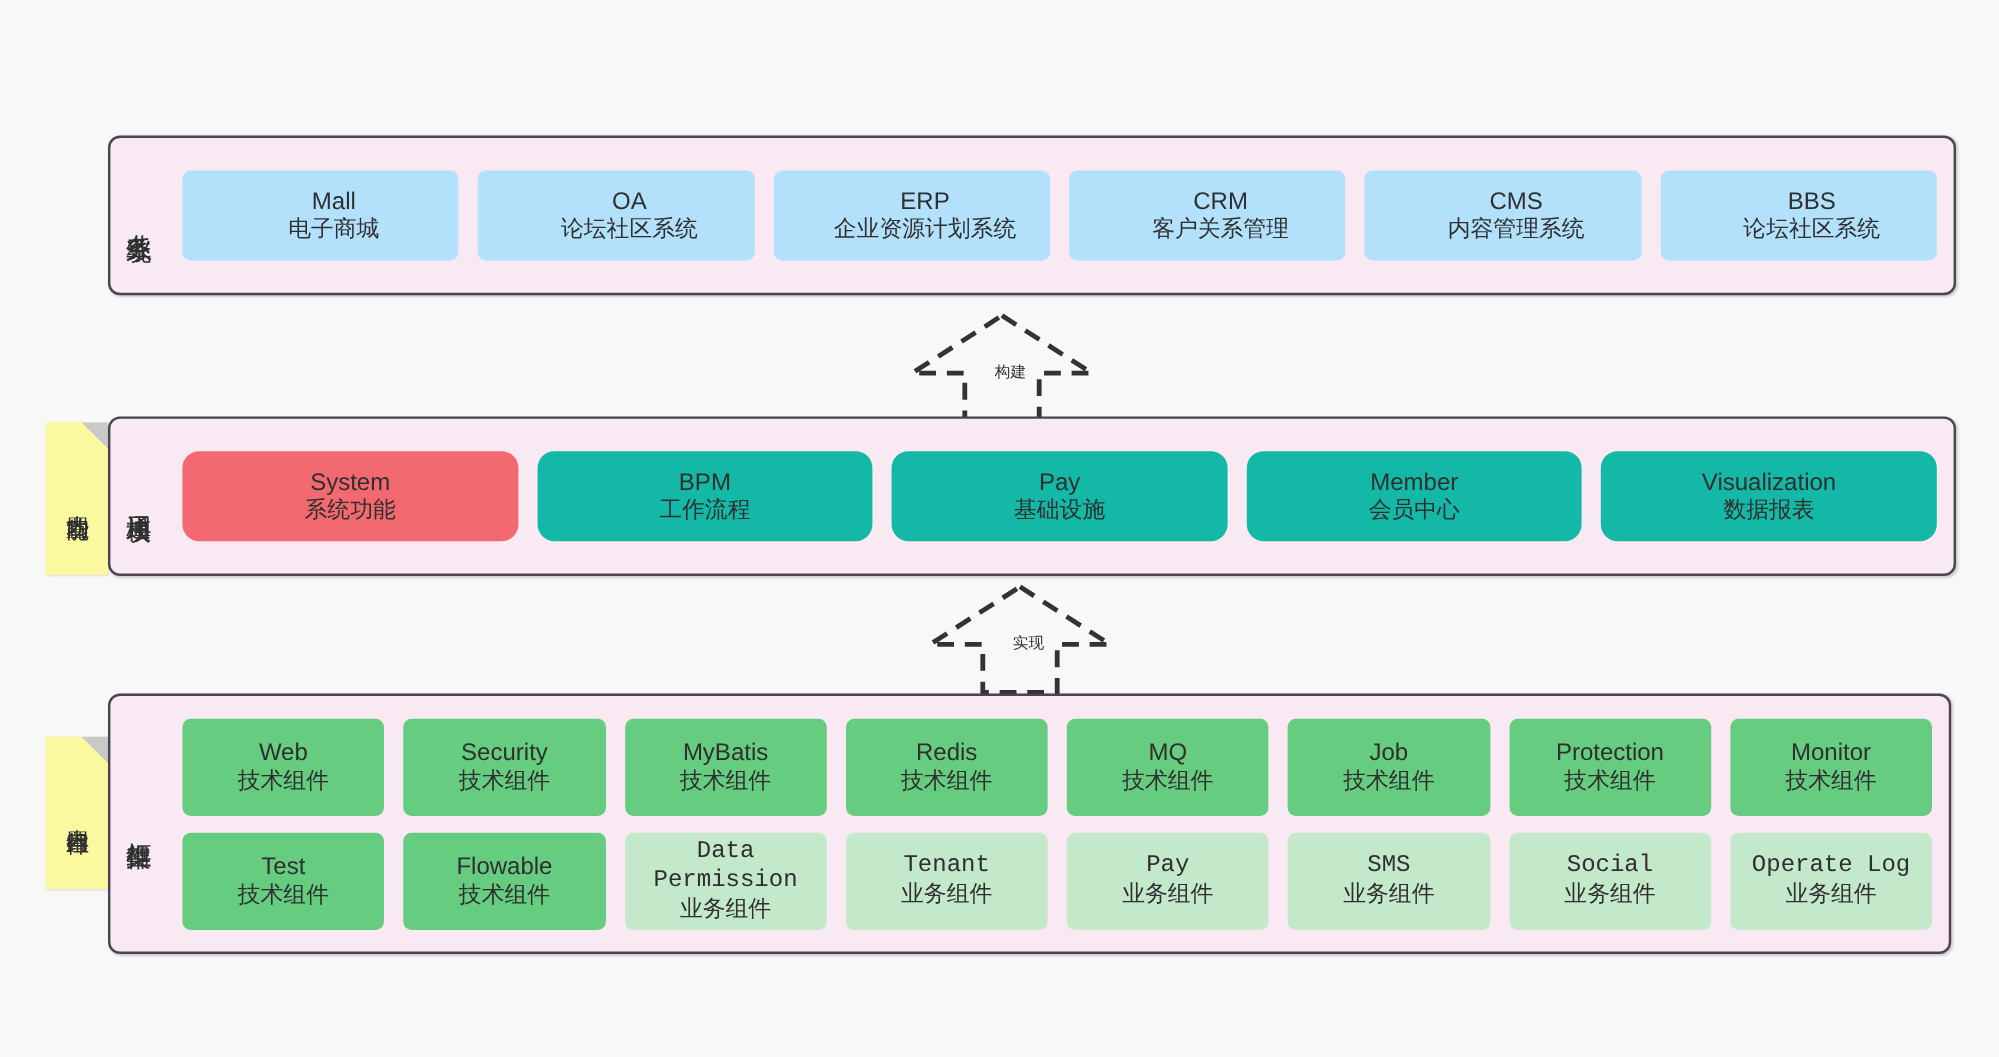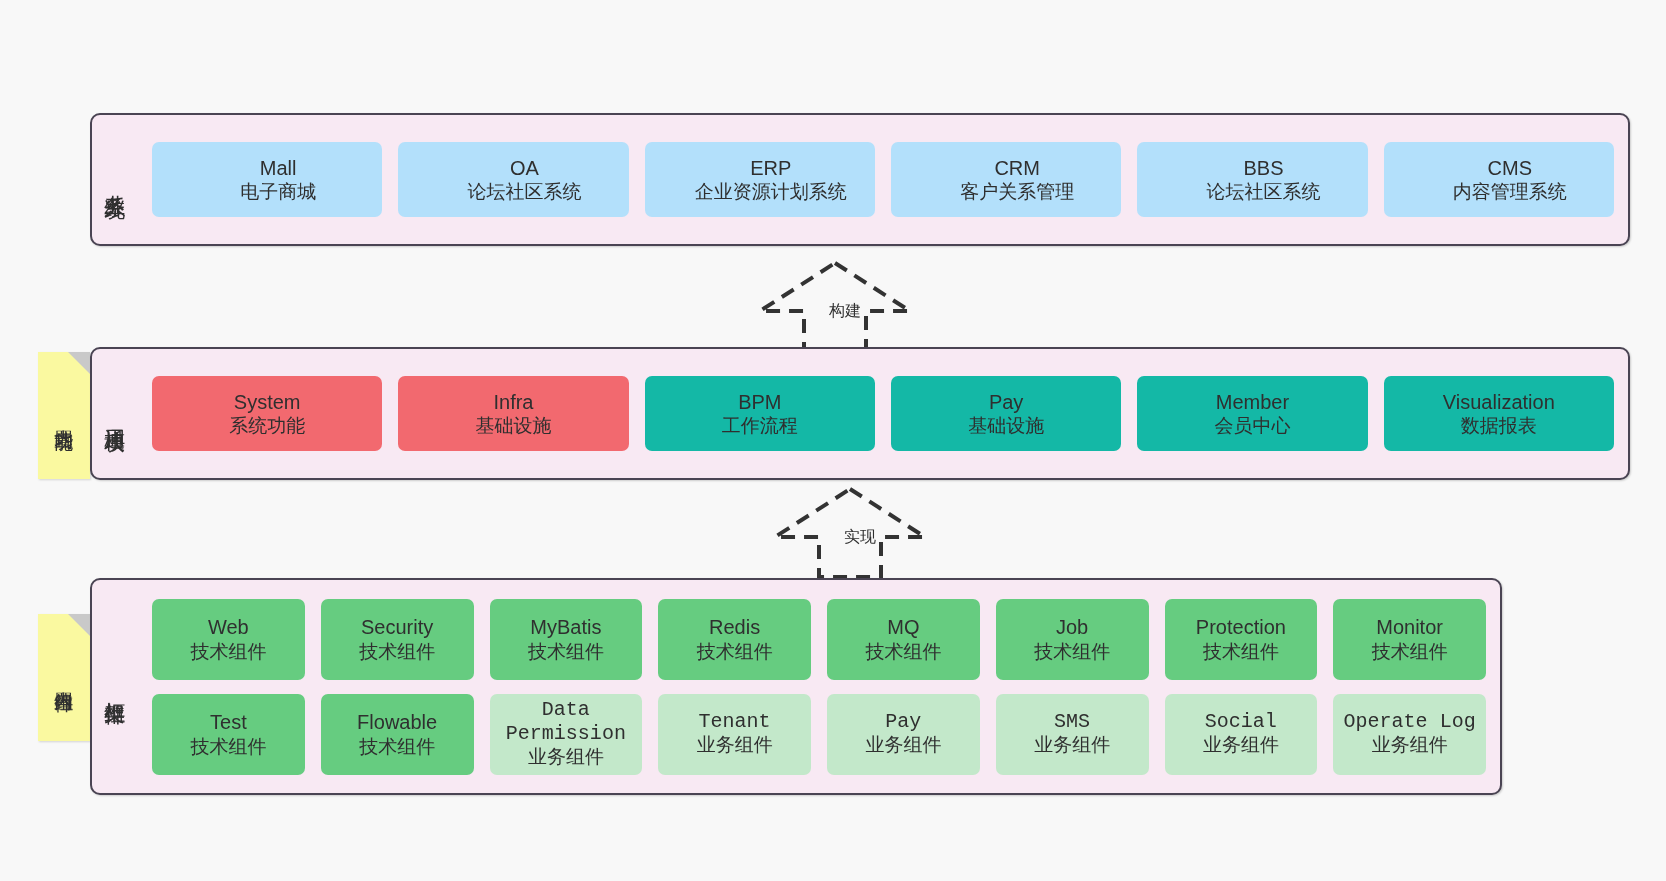--- a/index.html
+++ b/index.html
@@ -88,23 +88,23 @@
   .box.red    { background: #f2696f; }
   .box.pink   { background: #14b8a6; }
   .box.green  { background: #66cc80; }
   .box.lgreen { background: #c3e8ca; font-family: Liberation Mono, monospace; }
 
   
   #layer-business { left: 90px;  top: 113px; width: 1540px; height: 133px; }
   #layer-business .box { height: 75px; }
 
   #layer-common   { left: 90px;  top: 347px; width: 1540px; height: 133px; }
-  #layer-common .box { height: 75px; }
-
-  #layer-framework{ left: 90px;  top: 578px; width: 1412px; height: 217px; }
+  #layer-common .box { height: 75px; border-radius: 14px; }
+
+  #layer-framework{ left: 90px;  top: 578px; width: 1536px; height: 217px; }
   #layer-framework .box { height: 81px; }
 
   
   .sticky {
     position: absolute;
     background: #faf9a0;
     display: flex;
     align-items: center;
     justify-content: center;
     font-size: 19px;
@@ -136,21 +136,21 @@
     height: 100px;
   }
   .arrow svg { display: block; width: 100%; height: 100%; }
   .arrow .arrow-label {
     position: absolute;
     left: 50%;
     top: 46px;
     transform: translateX(-8px);
     background: #f8f8f8;
     padding: 0 2px;
-    font-size: 16px;
+    font-size: 13px;
     color: #2f2f2f;
     white-space: nowrap;
     user-select: none;
   }
   #arrow-build  { left: 740px; top: 255px; }
   #arrow-impl   { left: 755px; top: 481px; }
 </style>
 </head>
 <body>
 
@@ -170,26 +170,26 @@
         </div>
         <div class="box blue">
           <span class="t-en">ERP</span>
           <span class="t-cn">企业资源计划系统</span>
         </div>
         <div class="box blue">
           <span class="t-en">CRM</span>
           <span class="t-cn">客户关系管理</span>
         </div>
         <div class="box blue">
+          <span class="t-en">CMS</span>
+          <span class="t-cn">内容管理系统</span>
+        </div>
+        <div class="box blue">
           <span class="t-en">BBS</span>
           <span class="t-cn">论坛社区系统</span>
-        </div>
-        <div class="box blue">
-          <span class="t-en">CMS</span>
-          <span class="t-cn">内容管理系统</span>
         </div>
       </div>
     </div>
   </div>
 
   <div class="arrow" id="arrow-build">
     <svg viewBox="0 0 190 100" preserveAspectRatio="none">
       <path d="M 95 8 L 170 56 L 126 56 L 126 96 L 64 96 L 64 56 L 20 56 Z" fill="none" stroke="#333333" stroke-width="4" stroke-dasharray="14 9" stroke-linecap="butt"></path>
     </svg>
     <span class="arrow-label">构建</span>
@@ -201,24 +201,20 @@
   </div>
 
   <div class="layer" id="layer-common">
     <div class="layer-label">通用模块</div>
     <div class="layer-body">
       <div class="row">
         <div class="box red">
           <span class="t-en">System</span>
           <span class="t-cn">系统功能</span>
         </div>
-        <div class="box red">
-          <span class="t-en">Infra</span>
-          <span class="t-cn">基础设施</span>
-        </div>
         <div class="box pink">
           <span class="t-en">BPM</span>
           <span class="t-cn">工作流程</span>
         </div>
         <div class="box pink">
           <span class="t-en">Pay</span>
           <span class="t-cn">基础设施</span>
         </div>
         <div class="box pink">
           <span class="t-en">Member</span>

